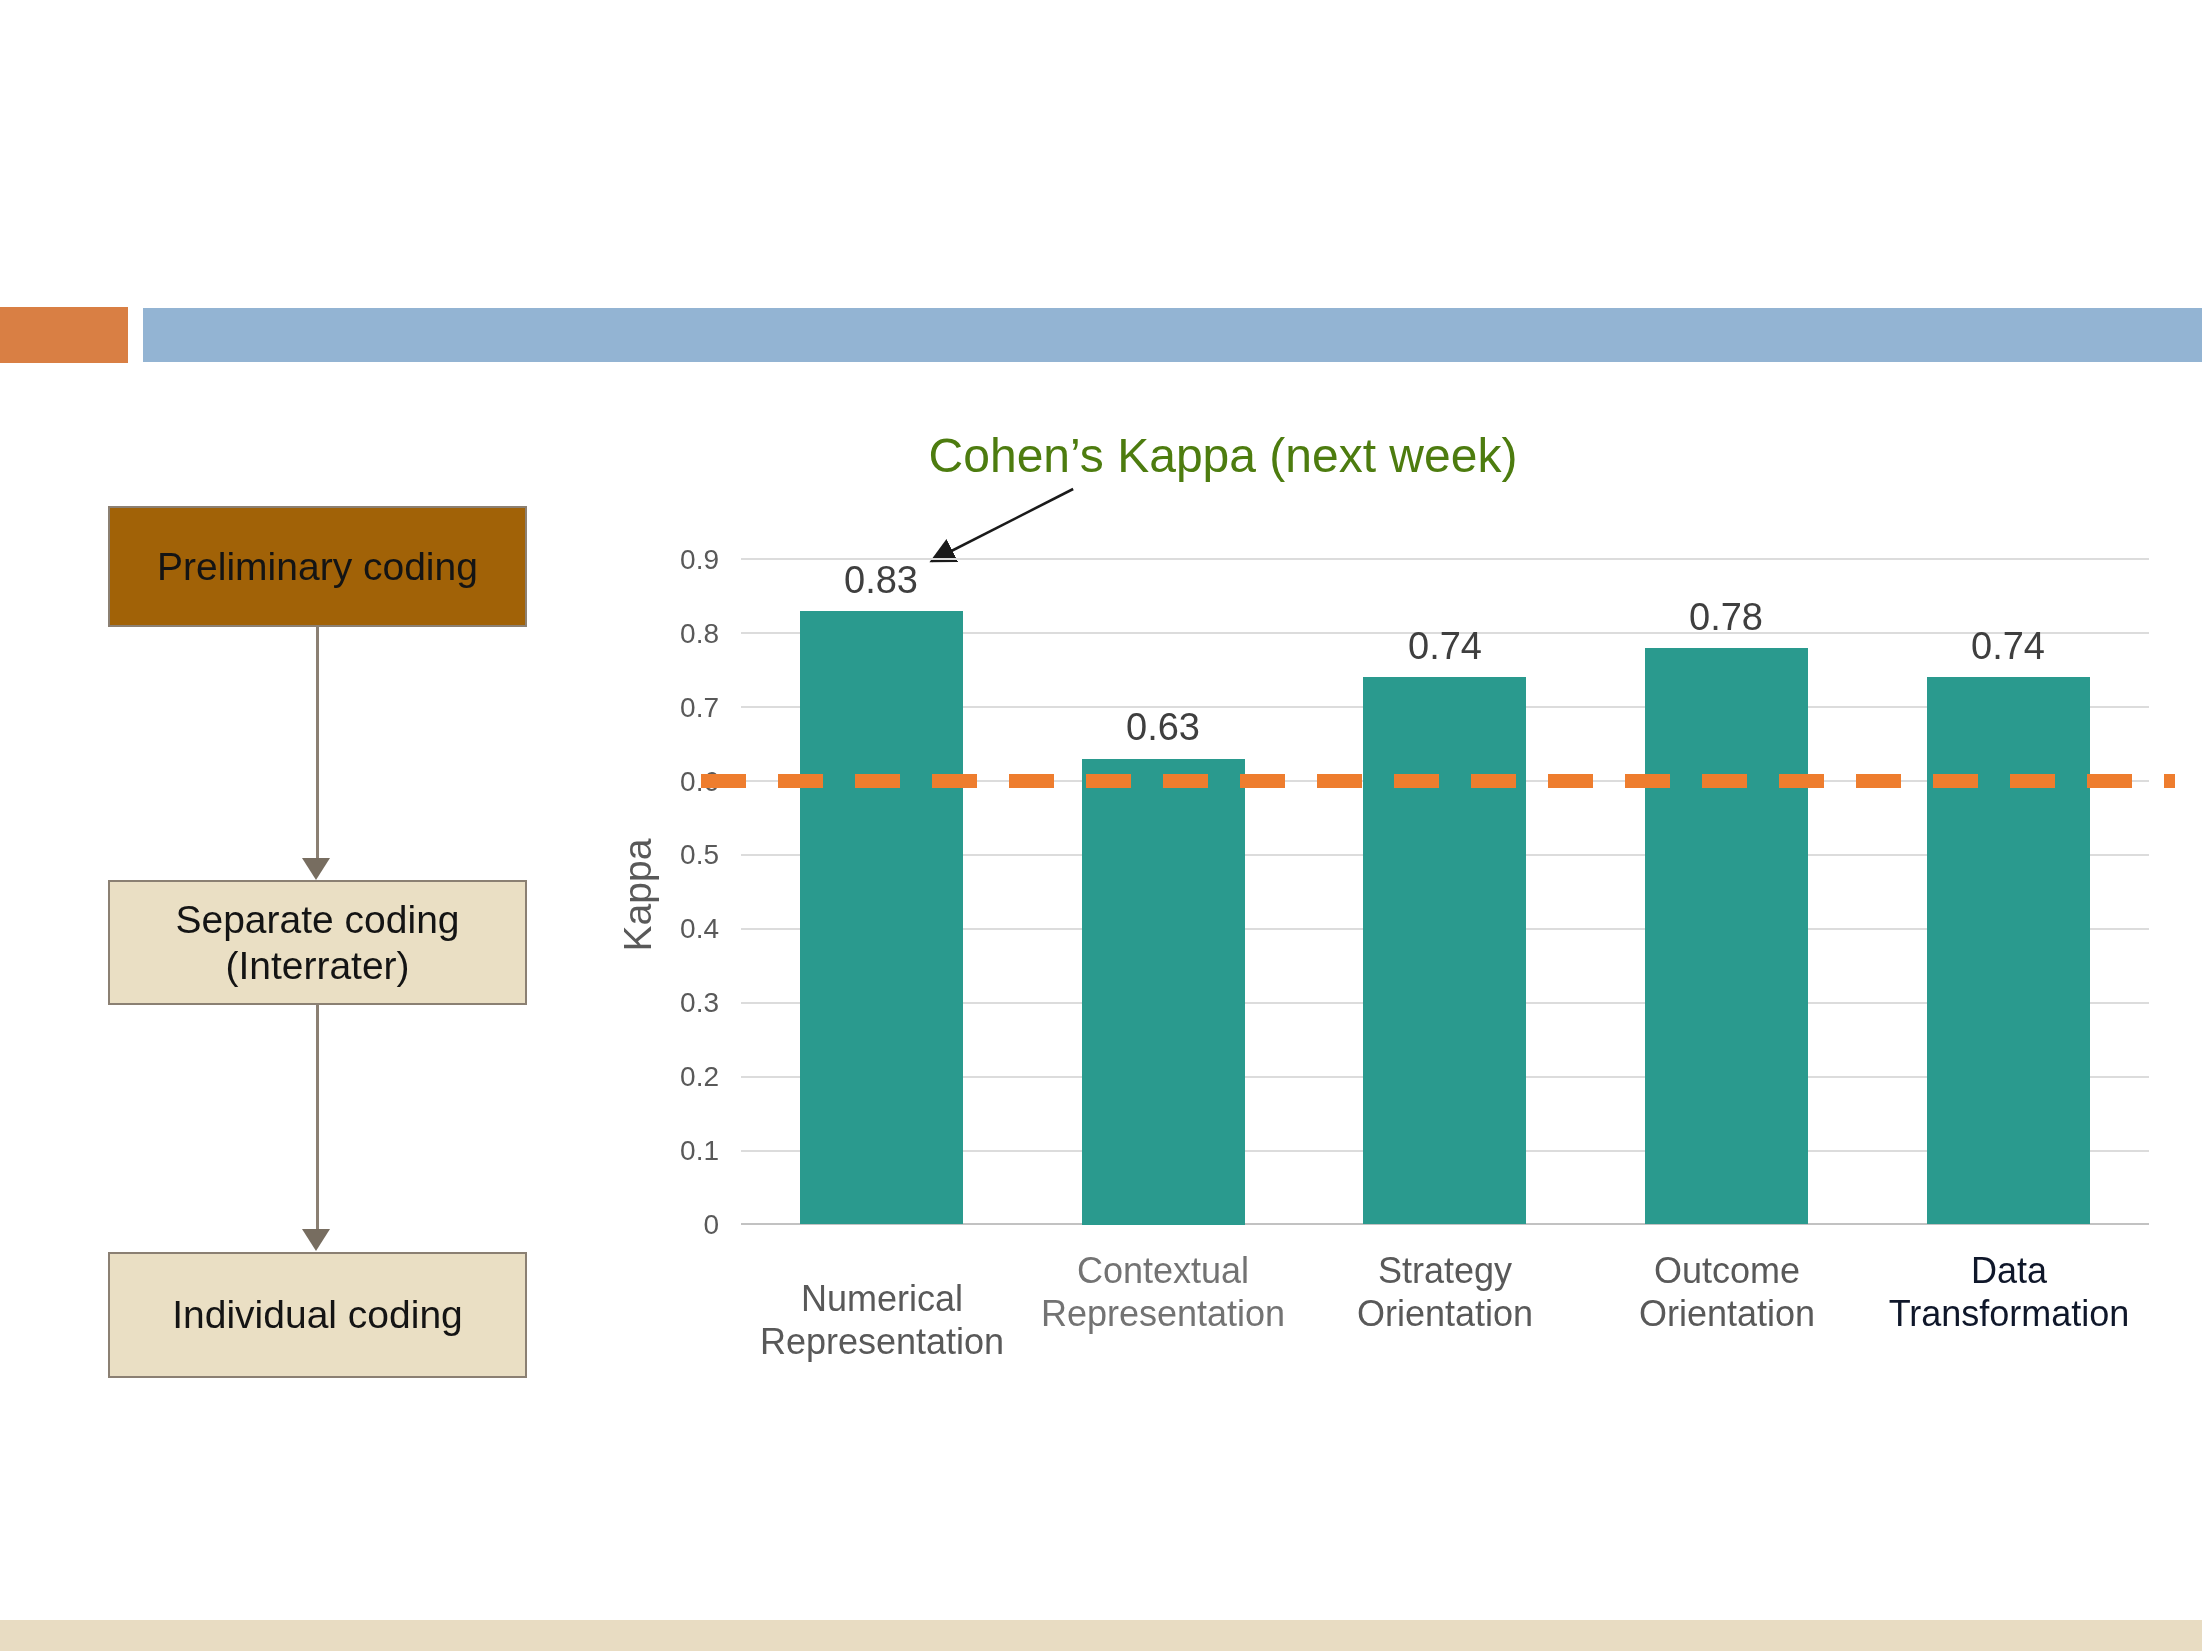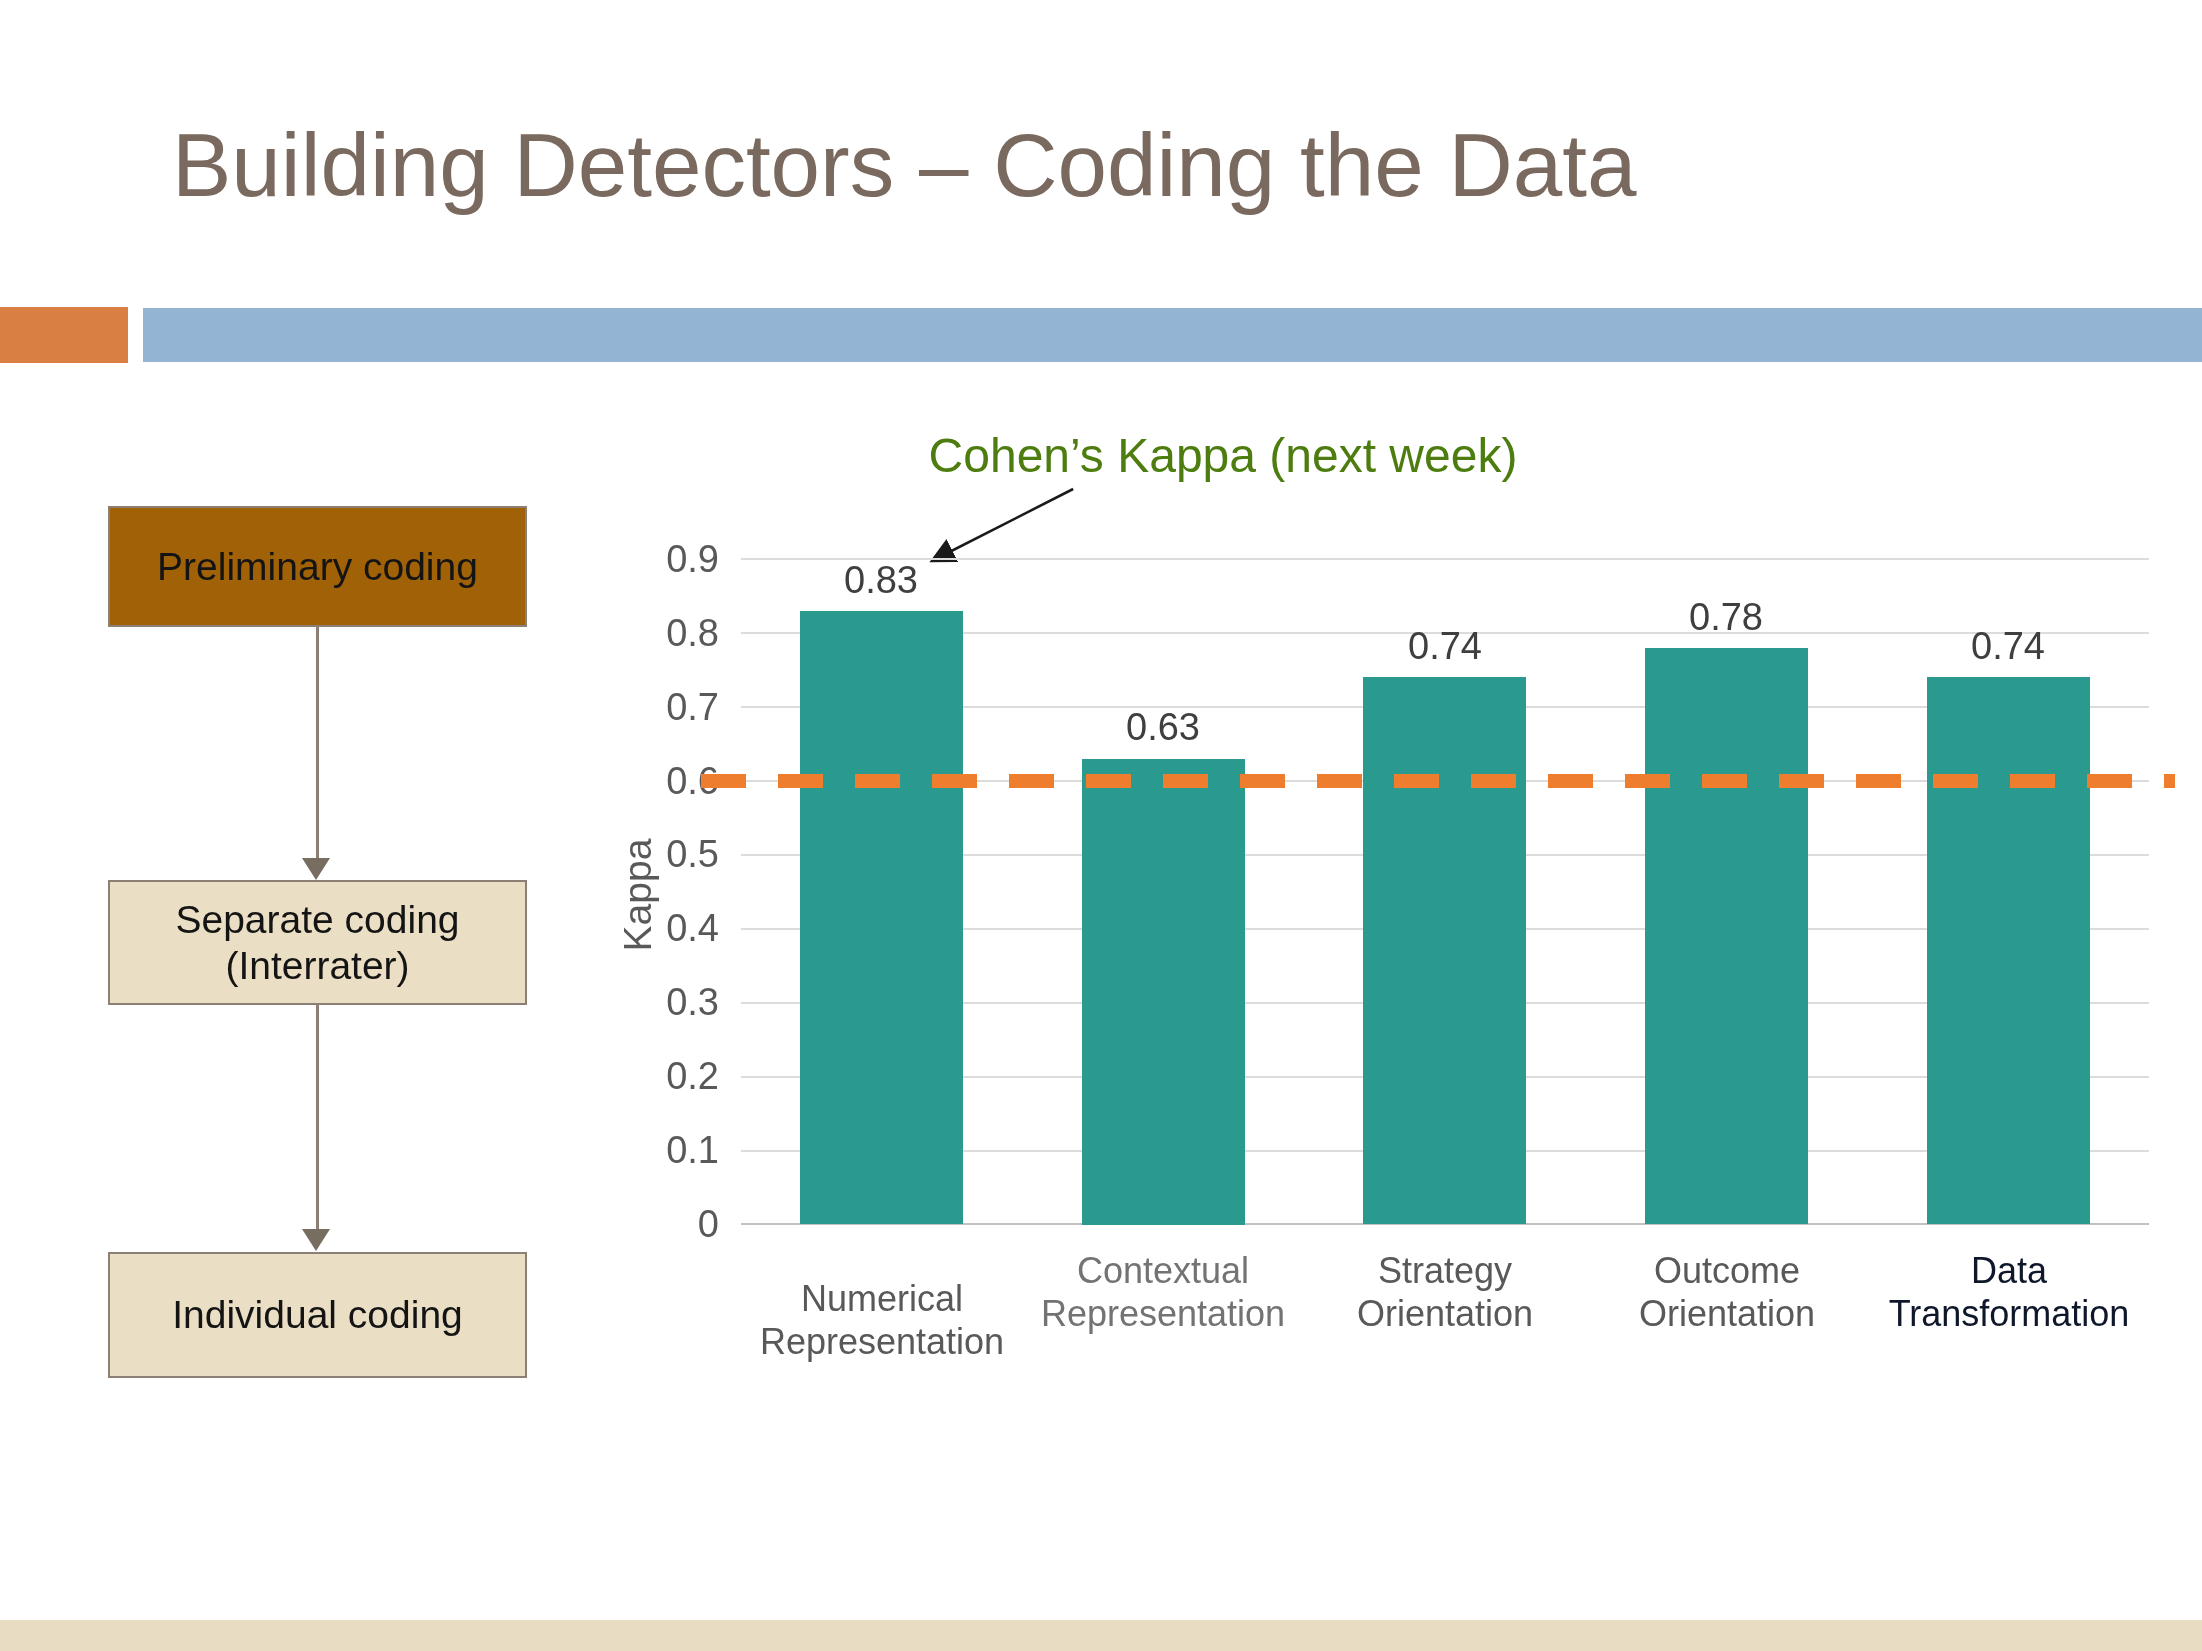--- a/index.html
+++ b/index.html
@@ -30,35 +30,34 @@
 
   .annotation{position:absolute;left:1223px;top:428px;transform:translateX(-50%);
               font-size:48px;color:#4d7c0f;white-space:nowrap;}
   .annotation-arrow{position:absolute;left:878px;top:465px;}
 
   .ylabel{position:absolute;left:638px;top:895px;transform:translate(-50%,-50%) rotate(-90deg);
           font-size:39px;color:#595959;white-space:nowrap;}
 
   .gridline{position:absolute;height:1.7px;}
   .ytick{position:absolute;left:551px;width:168px;text-align:right;
-         font-size:38px;line-height:45px;}
+         font-size:28px;line-height:45px;}
   .bar{position:absolute;}
   .barlabel{position:absolute;width:206px;text-align:center;font-size:38px;line-height:45px;}
   .cat{position:absolute;width:310px;text-align:center;font-size:36px;line-height:43px;
        white-space:pre-line;}
   .refline{position:absolute;height:13.8px;}
 
   .bottom-strip{position:absolute;left:0;top:1620px;width:2203px;height:32px;background:#e8dcc2;}
 </style>
 </head>
 <body>
 
 <div class="slide" style="background: rgb(255, 255, 255);">
 
-  <div class="title" style="color: rgb(122, 105, 94);">Building Detectors – Coding the Data</div>
 
   <div class="accent-orange" style="background: rgb(217, 127, 68);"></div>
   <div class="accent-blue" style="background: rgb(147, 180, 211);"></div>
 
   <div>
     <div class="flow-box" id="flow-box-1" style="background: #a16207; border-color: rgb(139, 128, 115);">Preliminary coding</div>
     <div class="flow-line" id="flow-line-1"></div>
     <div class="flow-arrowhead" id="flow-arrowhead-1"></div>
     <div class="flow-box" id="flow-box-2" style="background: rgb(234, 223, 196); border-color: rgb(139, 128, 115);">Separate coding
 (Interrater)</div>

